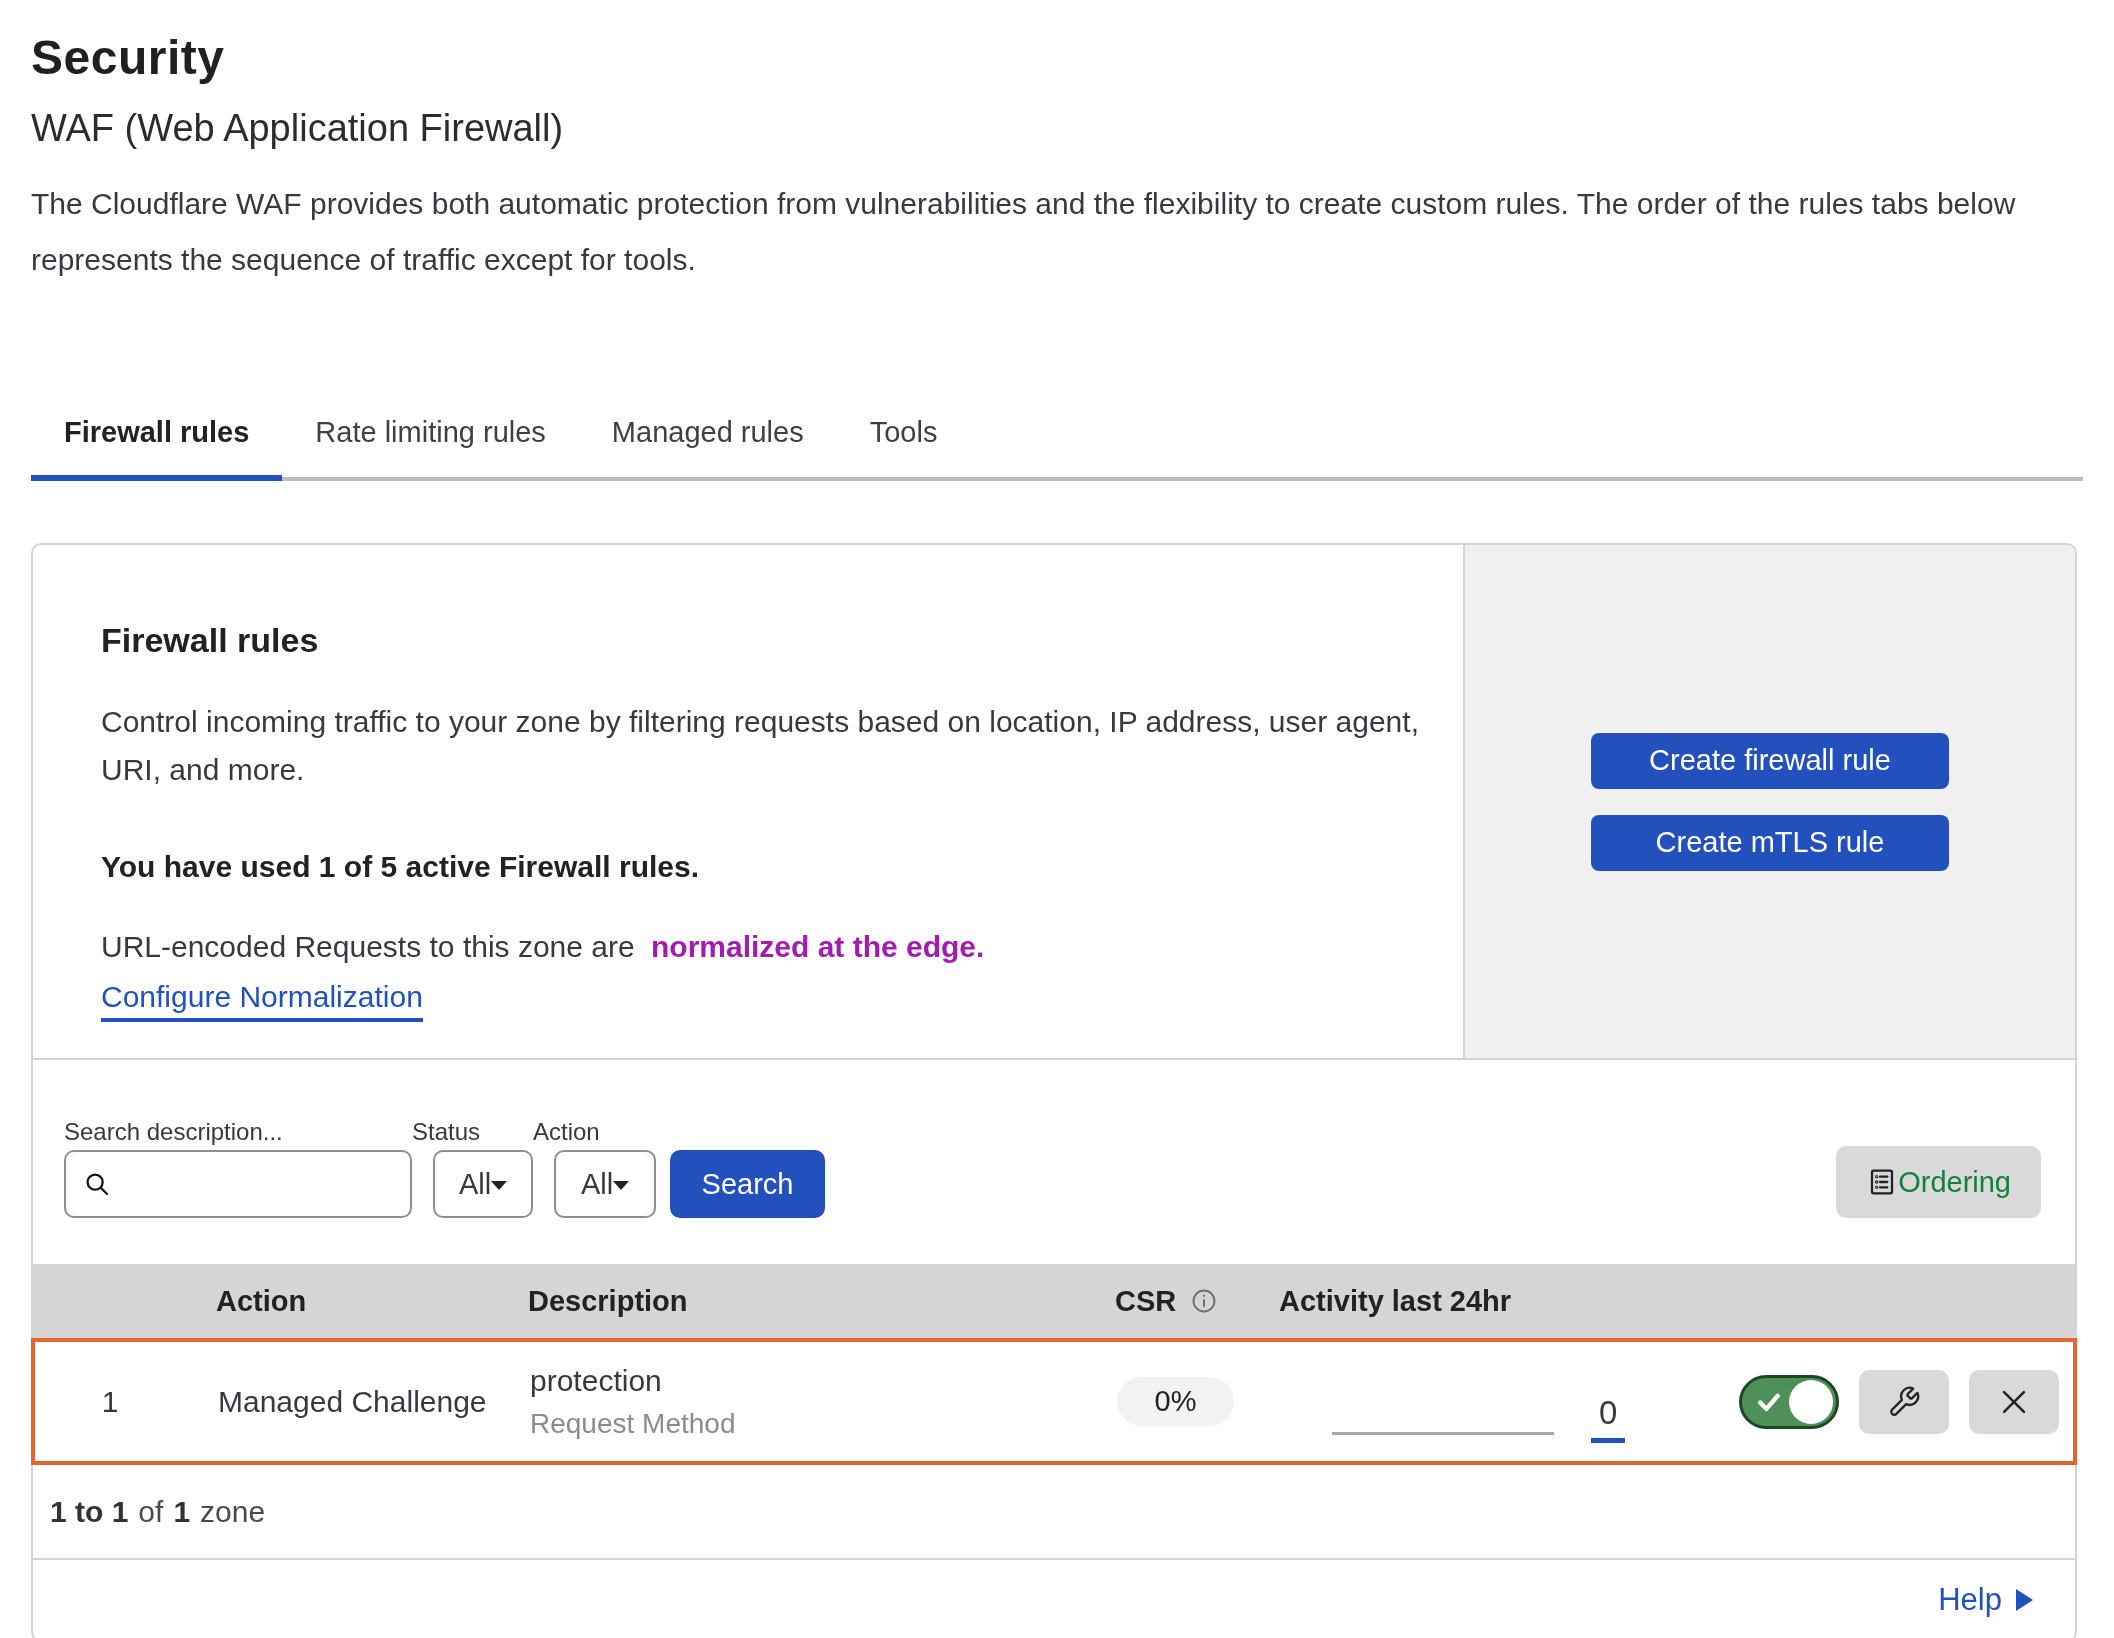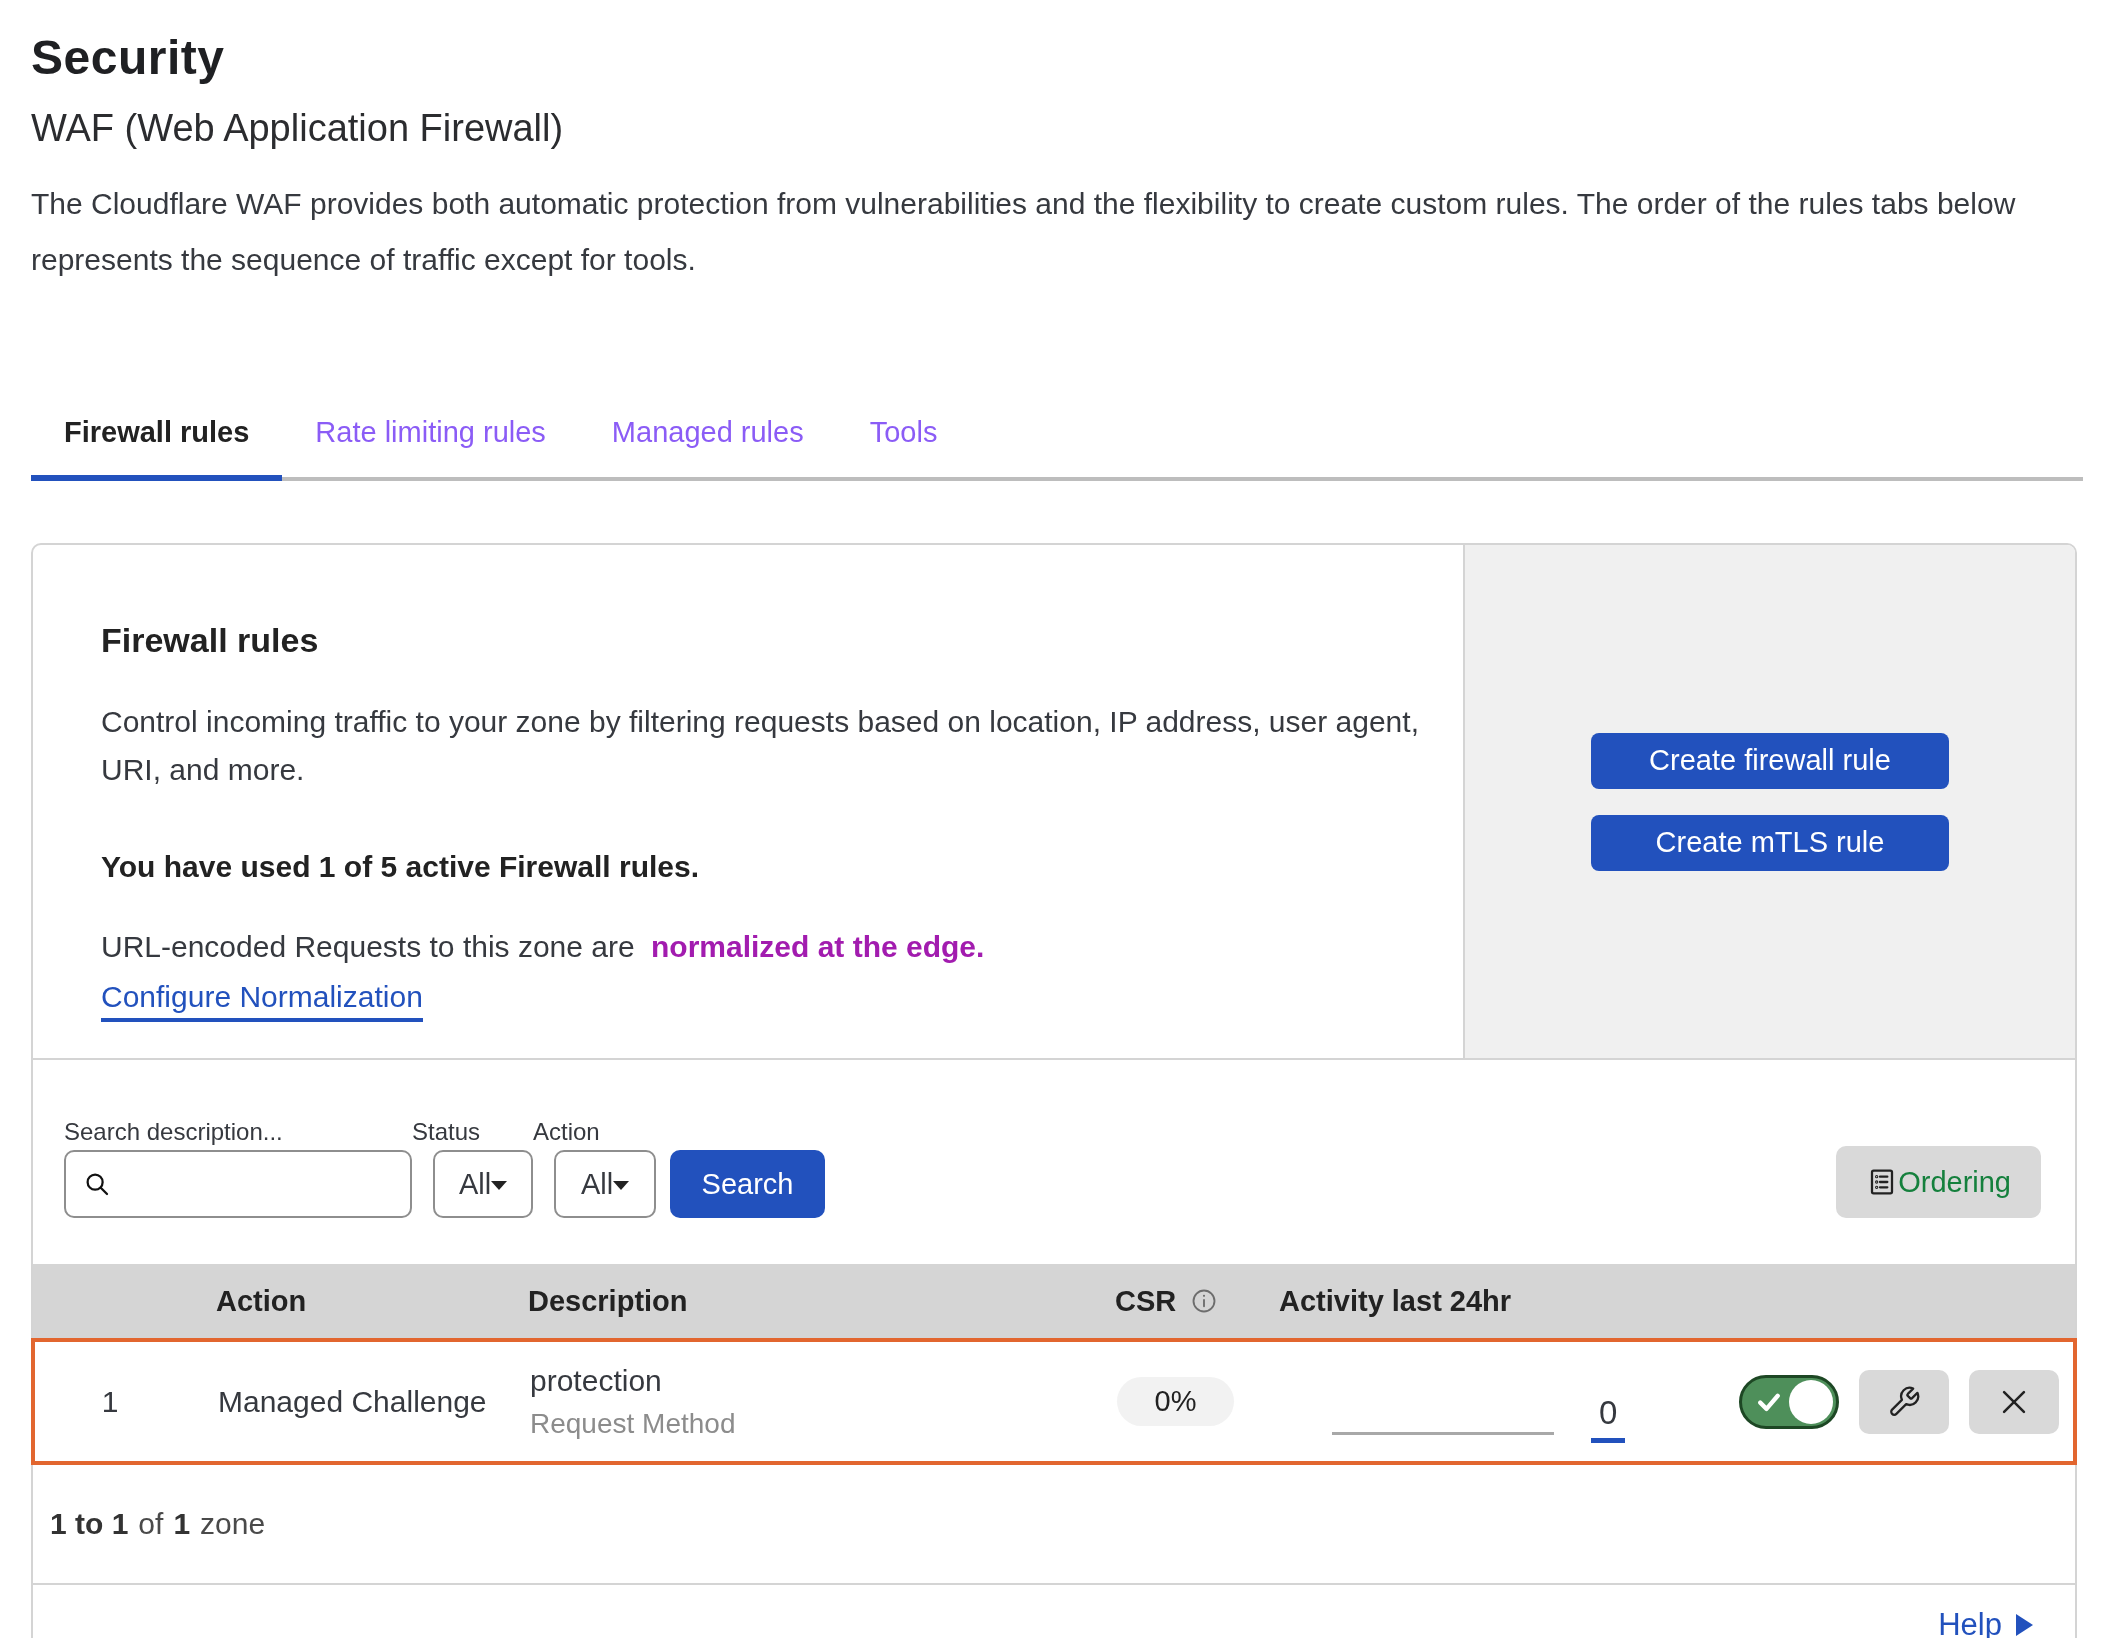--- a/index.html
+++ b/index.html
@@ -18,21 +18,21 @@
   html,body{width:2114px;height:1638px;background:#fff;overflow:hidden;}
   body{font-family:"Liberation Sans",sans-serif;color:var(--text);}
   .page{padding:0 31px;}
 
   h1{font-size:48px;font-weight:700;color:#1f2023;padding-top:30px;letter-spacing:.5px;}
   h2{font-size:38px;font-weight:400;color:#2b2c2f;margin-top:22px;}
   .page-desc{font-size:30px;line-height:56px;margin-top:26px;max-width:2050px;color:#36393f;}
 
   
   .tabs{display:flex;margin-top:120px;border-bottom:4px solid #bdbdbd;}
-  .tab{font-size:29px;color:#8b5cf6;padding:8px 33px 26px;margin-bottom:-4px;cursor:pointer;white-space:nowrap;}
+  .tab{font-size:29px;color:#404040;padding:8px 33px 26px;margin-bottom:-4px;cursor:pointer;white-space:nowrap;}
   .tab.active{font-weight:700;color:#222;border-bottom:6px solid var(--accent-blue);}
 
   
   .card{margin-top:62px;width:2046px;border:2px solid var(--border-gray);border-radius:10px;background:#fff;}
   .card-top{height:515px;display:flex;border-bottom:2px solid var(--border-gray);}
   .card-top-left{flex:1;padding:76px 40px 0 68px;}
   .card-top-left h3{font-size:34px;font-weight:700;color:#222;}
   .card-desc{font-size:30px;line-height:48px;margin-top:38px;max-width:1320px;}
   .usage{font-size:30px;font-weight:700;margin-top:56px;color:#222;}
   .norm{font-size:30px;margin-top:46px;}
@@ -74,21 +74,21 @@
   .pill{background:#f2f2f2;border-radius:999px;padding:8px 38px;font-size:29px;color:#222;}
   .act-cell{display:flex;align-items:flex-end;height:100%;padding-bottom:18px;}
   .spark{display:inline-block;width:222px;height:0;border-top:3px solid #a8a8a8;margin-left:63px;margin-bottom:8px;}
   .count{margin-left:37px;font-size:33px;color:#36393f;border-bottom:5px solid var(--accent-blue);padding:0 8px 6px;cursor:pointer;}
   .toggle{width:100px;height:54px;background:var(--toggle-green);border:3px solid var(--toggle-green-border);border-radius:999px;margin-left:15px;position:relative;display:flex;align-items:center;cursor:pointer;flex:none;}
   .toggle svg{margin-left:12px;}
   .knob{position:absolute;right:3px;top:50%;transform:translateY(-50%);width:44px;height:44px;background:#fff;border-radius:50%;}
   .btn-icon{width:90px;height:64px;background:var(--btn-gray);border:none;border-radius:10px;margin-left:20px;display:flex;align-items:center;justify-content:center;cursor:pointer;}
 
   
-  .pagination{height:120px;display:flex;align-items:center;gap:10px;padding-left:17px;font-size:30px;border-bottom:2px solid var(--border-gray);color:#4a4a4a;}
+  .pagination{height:95px;display:flex;align-items:center;gap:10px;padding-left:17px;font-size:30px;border-bottom:2px solid var(--border-gray);color:#4a4a4a;}
   .pagination b{color:#333;}
   .help-row{height:80px;display:flex;justify-content:flex-end;align-items:center;padding-right:42px;}
   .help-link{display:flex;align-items:center;gap:14px;color:var(--accent-blue);font-size:31px;text-decoration:none;cursor:pointer;}
   .help-arrow{width:0;height:0;border-left:17px solid var(--accent-blue);border-top:11px solid transparent;border-bottom:11px solid transparent;}
 </style>
 </head>
 <body>
 
 <div class="page">
 

